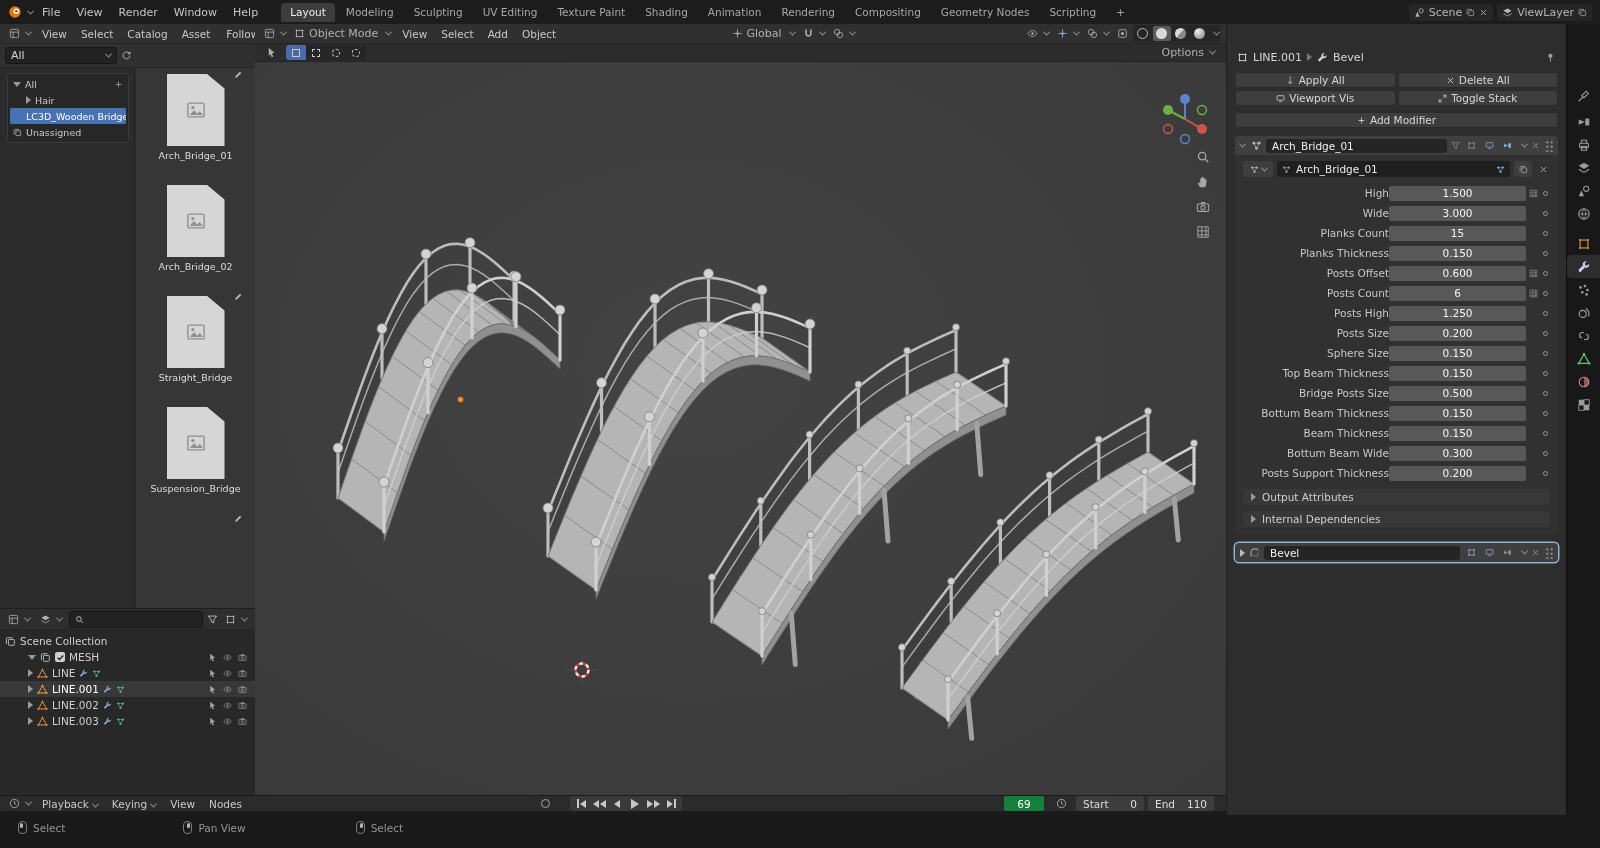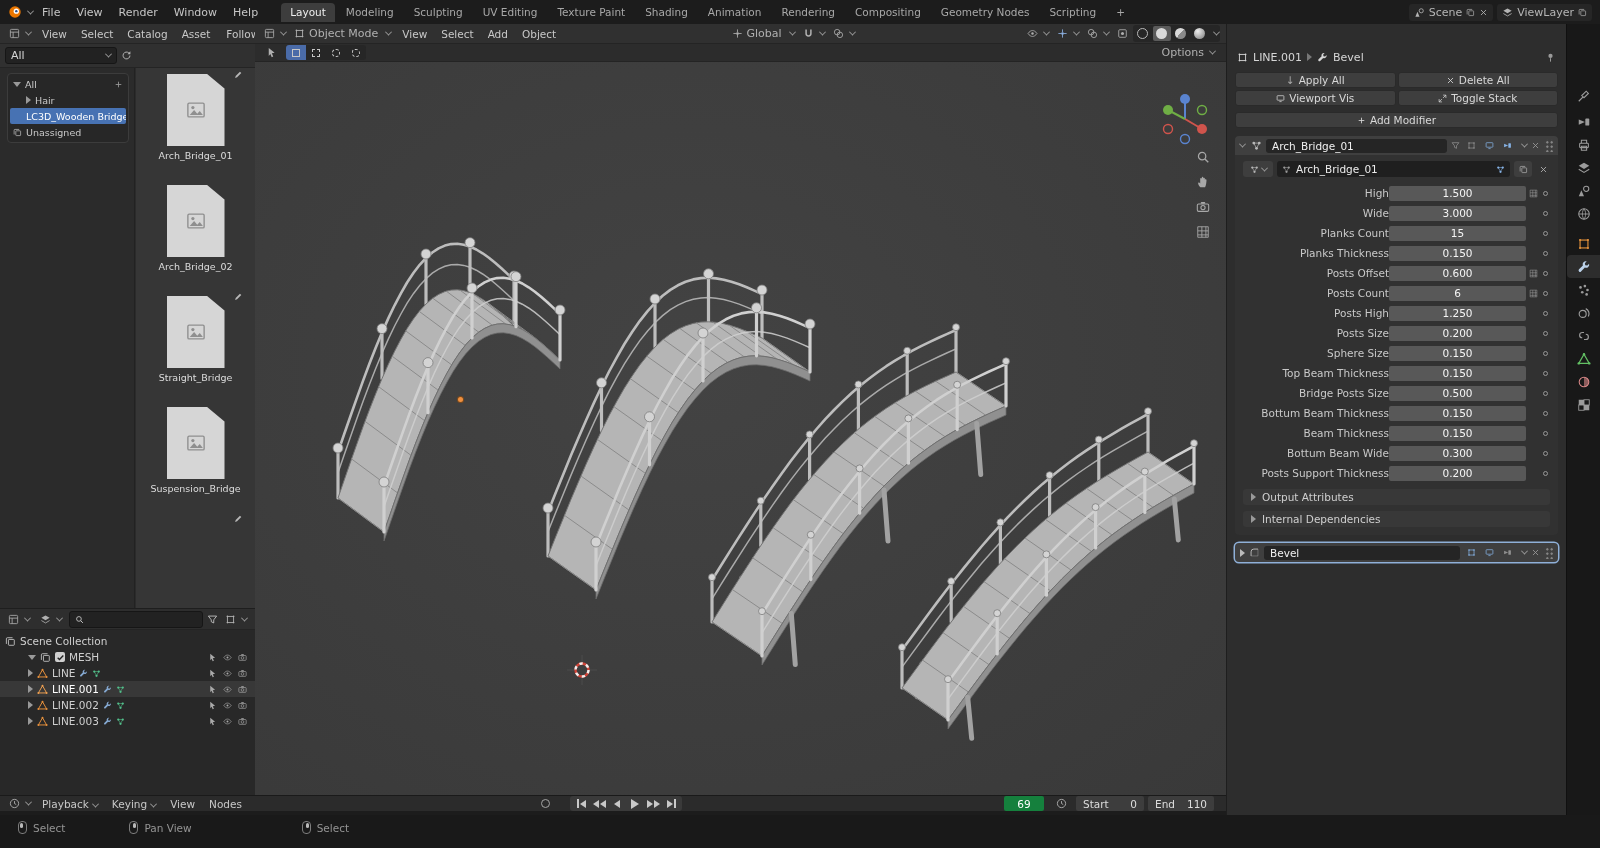--- a/index.html
+++ b/index.html
@@ -1343,21 +1343,21 @@
     <span>End</span>
       <span>110</span>
   </span>
 </div>
 
 <div id="status" class="abs">
   <span class="hint">
     <span class="mico l"></span>
     <span>Select</span>
   </span>
-  <span class="hint" style="margin-left:64px">
+  <span class="hint" style="margin-left:118px">
     <span class="mico m"></span>
     <span>Pan View</span>
   </span>
   <span class="hint" style="margin-left:110px">
     <span class="mico r"></span>
     <span>Select</span>
   </span>
 </div>
 
 </body></html>

